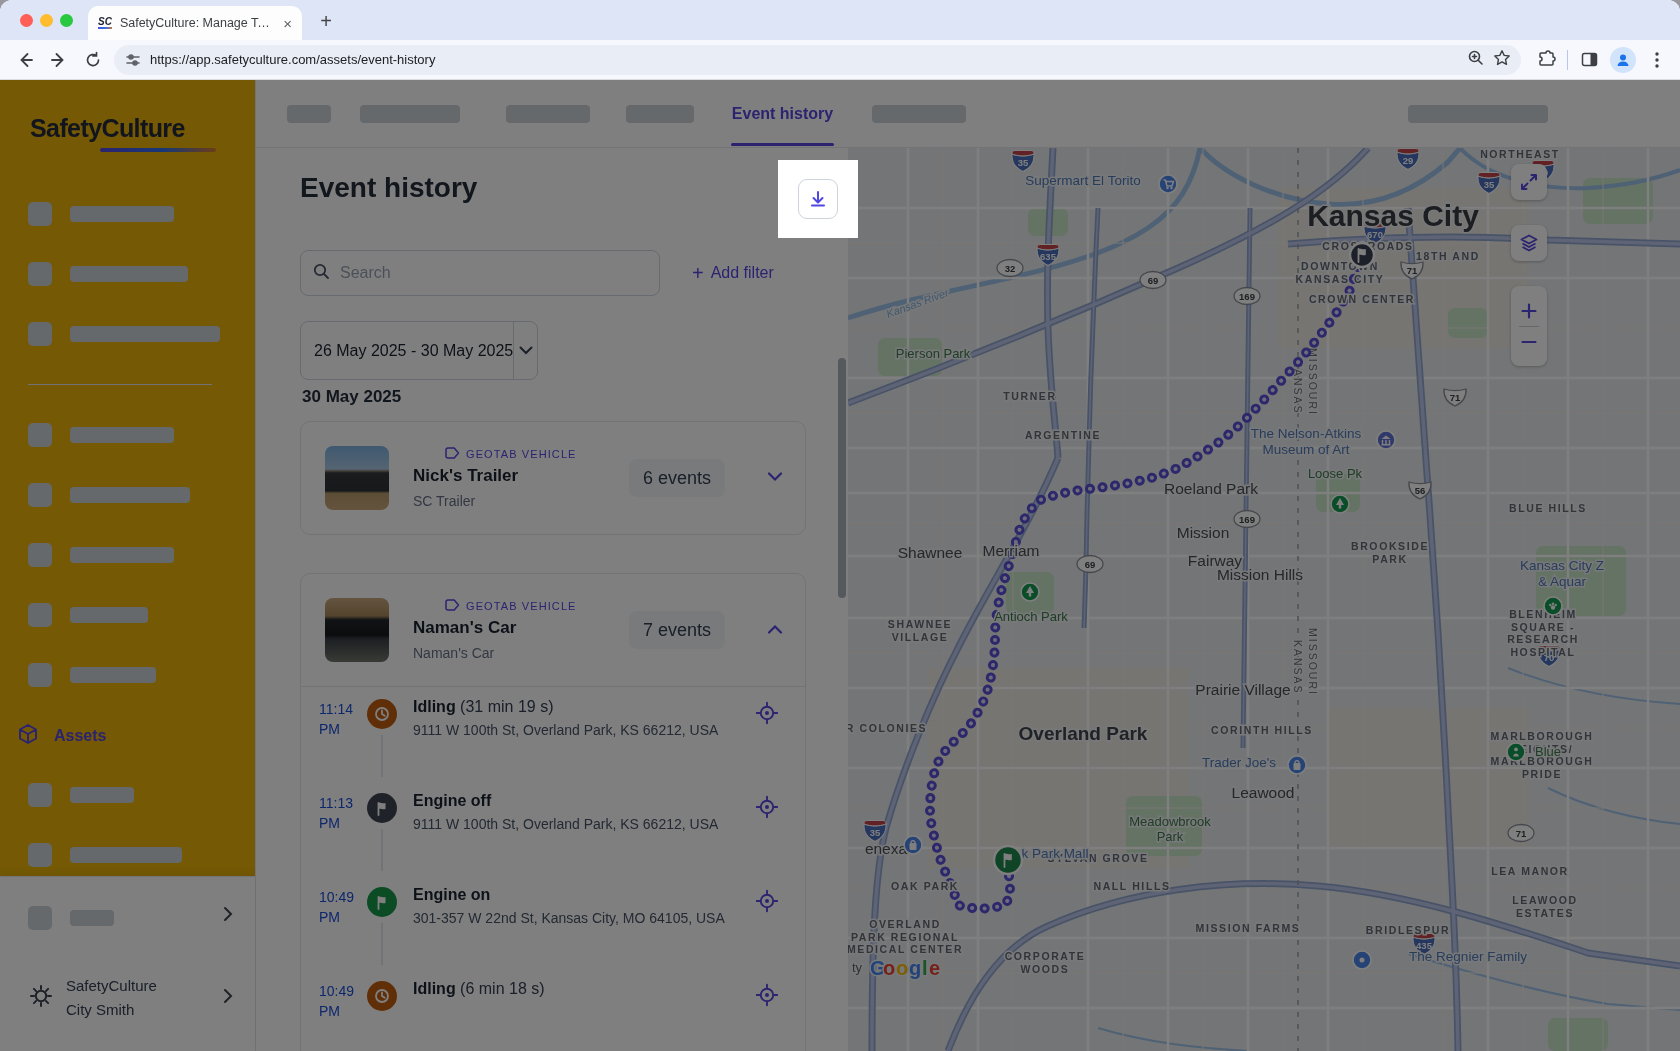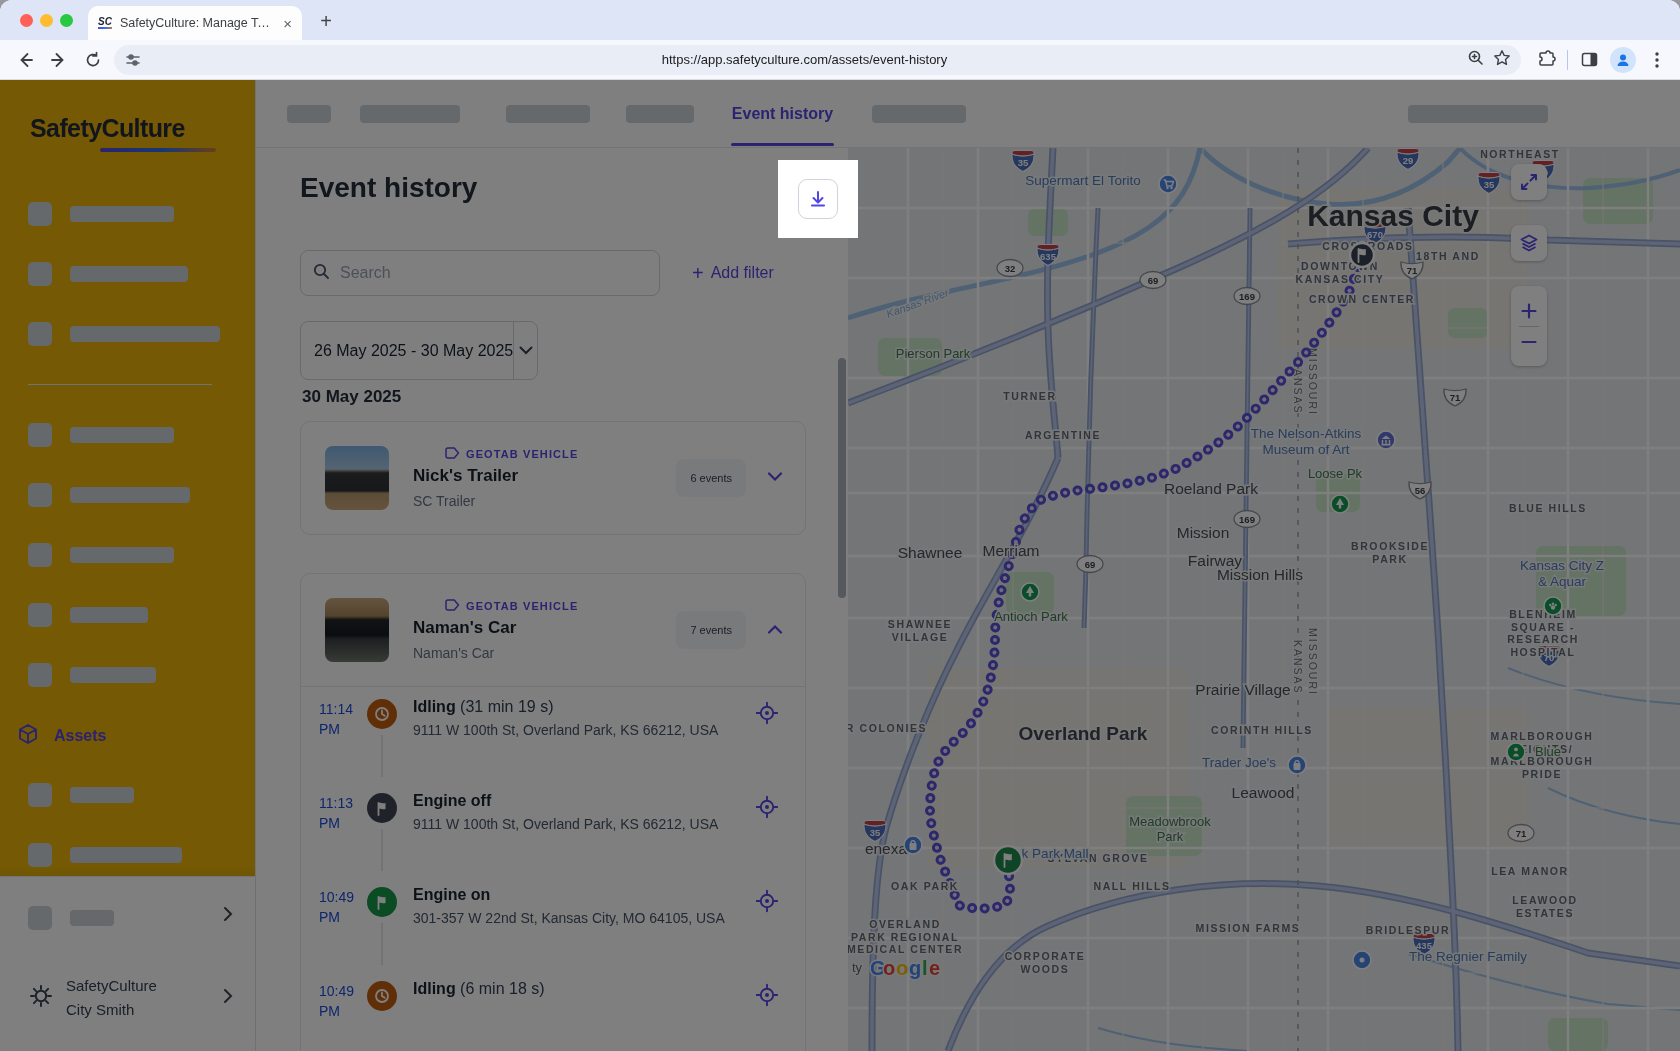--- a/index.html
+++ b/index.html
@@ -6,21 +6,21 @@
   *{box-sizing:border-box;}
   #win{position:relative;width:1680px;height:1051px;overflow:hidden;border-radius:12px 12px 0 0;background:#fff;}
   
   #tabstrip{position:absolute;left:0;top:0;width:1680px;height:40px;background:#dee5f7;}
   .tl{position:absolute;top:14px;width:13px;height:13px;border-radius:50%;}
   #tab-active{position:absolute;left:88px;top:6px;width:214px;height:34px;background:#fdfdfe;border-radius:10px 10px 0 0;display:flex;align-items:center;padding:0 10px;gap:8px;}
   #tab-active .ttl{font-size:12.5px;color:#3c4043;white-space:nowrap;overflow:hidden;text-overflow:ellipsis;flex:1;}
   .favi{font-size:10px;font-weight:800;color:#1c2130;font-style:italic;line-height:1;border-bottom:2px solid;border-image:linear-gradient(90deg,#5746e0,#2f6fed,#d97a2e) 1;}
   .tabx{color:#5f6368;font-size:15px;line-height:1;cursor:pointer;}
   #newtab{position:absolute;left:312px;top:8px;width:28px;height:28px;color:#444;font-size:20px;text-align:center;line-height:26px;}
-  #toolbar{position:absolute;left:0;top:40px;width:1680px;height:40px;background:#f6f8fd;border-bottom:1px solid #dadce0;display:flex;align-items:center;text-align:center;}
+  #toolbar{position:absolute;left:0;top:40px;width:1680px;height:40px;background:#f6f8fd;border-bottom:1px solid #dadce0;display:flex;align-items:center;}
   .tbico{width:34px;height:34px;display:flex;align-items:center;justify-content:center;color:#45494e;flex:none;}
   #urlpill{height:30px;flex:1;margin:0 8px 0 4px;background:#e9edf6;border-radius:15px;display:flex;align-items:center;padding:0 10px;gap:8px;min-width:0;}
   #urltext{font-size:13px;color:#202124;flex:1;white-space:nowrap;overflow:hidden;}
   #chromeavatar{width:26px;height:26px;border-radius:50%;background:#d2e3fc;display:flex;align-items:center;justify-content:center;}
   .vdiv{width:1px;height:20px;background:#b7c7ea;margin:0 4px;}
   
   #page{position:absolute;left:0;top:80px;width:1680px;height:971px;background:#fff;overflow:hidden;}
   #appheader{position:absolute;left:256px;top:0;width:1424px;height:68px;background:#fff;border-bottom:1px solid #e4e7ec;}
   .hsk{position:absolute;top:25px;height:18px;background:#ccd2d9;border-radius:4px;}
   #tab-event-history{position:absolute;left:731px;top:0;height:68px;width:103px;display:flex;align-items:center;justify-content:center;font-size:16px;font-weight:600;color:#5746e0;}
@@ -53,24 +53,24 @@
   #datesel .dchev{width:32px;border-left:1.5px solid #cfd4dc;display:flex;align-items:center;justify-content:center;}
   .date-head{font-size:17px;font-weight:700;color:#252d3a;margin:0 0 14px 2px;}
   .section{position:relative;margin:0 0 0 44px;width:506px;}
   .sec1{position:absolute;top:239px;left:0;right:0;}
   .card{border:1px solid #e4e7ec;border-radius:10px;background:#fff;margin-bottom:38px;}
   .card-head{position:relative;height:112px;}
   .thumb{position:absolute;left:24px;top:24px;width:64px;height:64px;border-radius:8px;}
   .thumb.trailer{background:linear-gradient(180deg,#7fb2e0 0%,#aac9e6 36%,#8a8070 39%,#35383d 42%,#2e3136 70%,#b89a6e 74%,#caa87a 100%);}
   .thumb.car{background:linear-gradient(180deg,#c9a97e 0%,#a9895e 28%,#23262b 34%,#17191d 58%,#3a3f46 64%,#70756a 100%);}
   .card-info{position:absolute;left:112px;top:25px;}
-  .badge-row{display:flex;align-items:center;gap:6px;color:#5746e0;font-size:11px;font-weight:700;letter-spacing:1.1px;padding-left:32px;}
+  .badge-row{display:flex;align-items:center;gap:6px;color:#5746e0;font-size:11px;font-weight:400;letter-spacing:1.1px;padding-left:32px;}
   .card-title{font-size:17px;font-weight:700;color:#182230;margin-top:5px;}
   .card-sub{font-size:14px;color:#667085;margin-top:7px;}
-  .events-pill{position:absolute;right:59px;top:37px;height:38px;padding:0 14px;background:#f2f4f7;border-radius:8px;display:flex;align-items:center;font-size:11px;color:#344054;}
+  .events-pill{position:absolute;right:80px;top:37px;height:38px;padding:0 14px;background:#f2f4f7;border-radius:8px;display:flex;align-items:center;font-size:18px;color:#344054;}
   .chev{position:absolute;right:22px;top:46px;cursor:pointer;}
   .chev.up svg{transform:rotate(180deg);}
   .card-div{height:1px;background:#e4e7ec;margin:0;}
   .evrow{position:relative;height:94px;}
   .ev-time{position:absolute;left:18px;top:12px;width:46px;font-size:14px;color:#1d4ed8;line-height:20px;}
   .ev-ic{position:absolute;left:66px;top:12px;width:30px;height:30px;border-radius:50%;display:flex;align-items:center;justify-content:center;}
   .ev-line{position:absolute;left:80px;top:48px;bottom:4px;width:2px;background:#e4e7ec;}
   .ev-body{position:absolute;left:112px;top:11px;right:60px;}
   .ev-title{font-size:16px;color:#182230;}
   .ev-title b{font-weight:700;}

